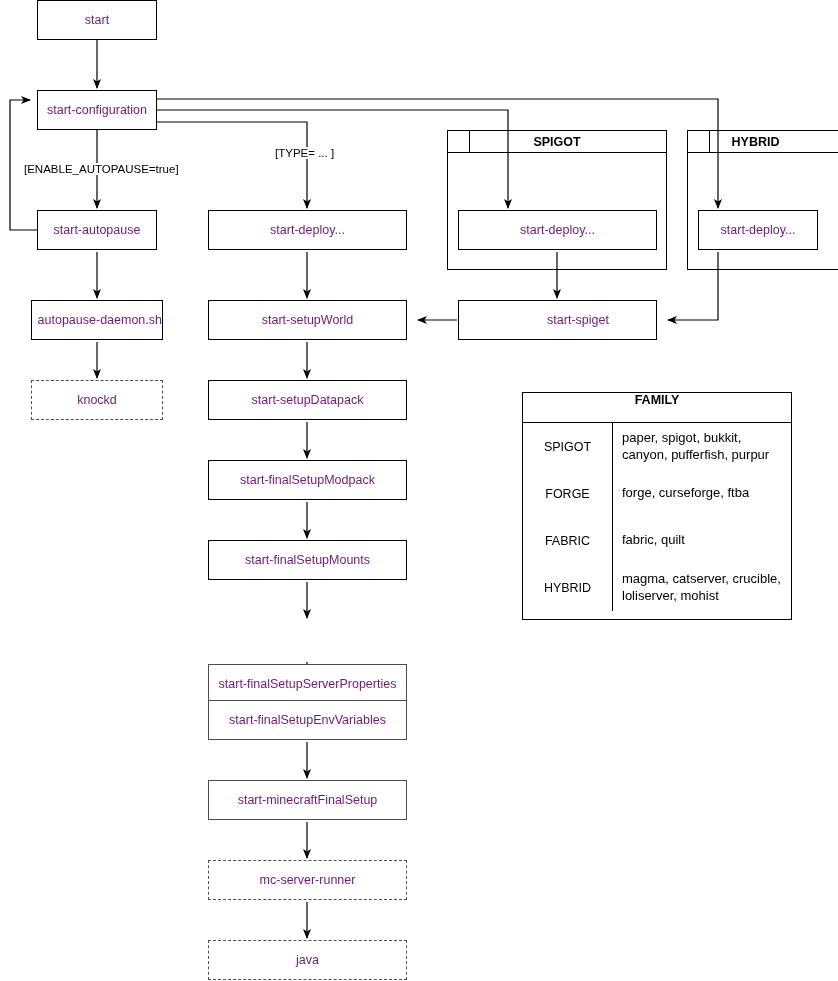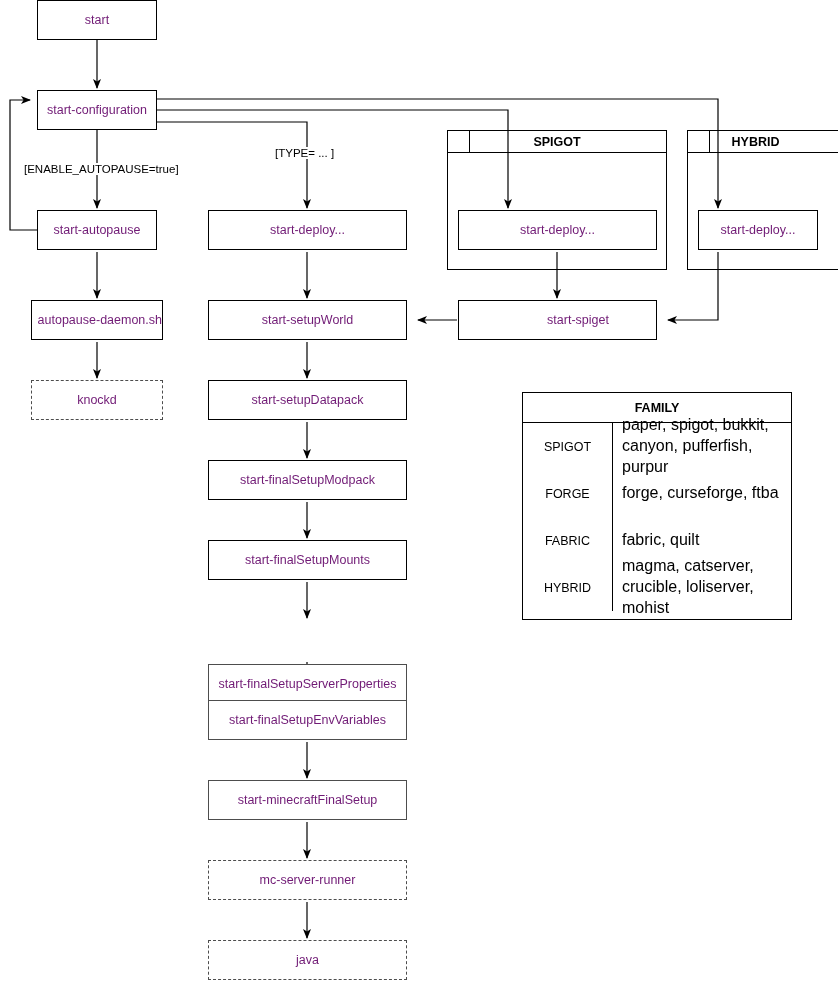--- a/index.html
+++ b/index.html
@@ -95,47 +95,46 @@
     box-sizing: border-box;
     border: 1px solid #000000;
     background: #ffffff;
     z-index: 3;
   }
   .family-header {
     box-sizing: border-box;
     height: 30px;
     border-bottom: 1px solid #000000;
     display: flex;
+    justify-content: center;
+    font-size: 12.5px;
+    font-weight: bold;
+  }
+  .family-row {
+    box-sizing: border-box;
+    display: flex;
+    height: 47px;
+  }
+  .family-key {
+    box-sizing: border-box;
+    width: 90px;
+    flex: 0 0 90px;
+    border-right: 1px solid #000000;
+    display: flex;
     align-items: center;
     justify-content: center;
     font-size: 12.5px;
-    font-weight: bold;
-  }
-  .family-row {
-    box-sizing: border-box;
-    display: flex;
-    height: 47px;
-  }
-  .family-key {
-    box-sizing: border-box;
-    width: 90px;
-    flex: 0 0 90px;
-    border-right: 1px solid #000000;
-    display: flex;
-    align-items: center;
-    justify-content: center;
-    font-size: 12.5px;
   }
   .family-val {
     box-sizing: border-box;
     flex: 1 1 auto;
     display: flex;
     align-items: center;
     padding: 0 9px;
-    font-size: 16px;
+    font-size: 13px;
     line-height: 1.3;
   }
 </style>
 </head>
 <body>
 
 <div id="canvas">
 
   <svg id="edges" viewBox="0 0 838 981">
     <defs>

